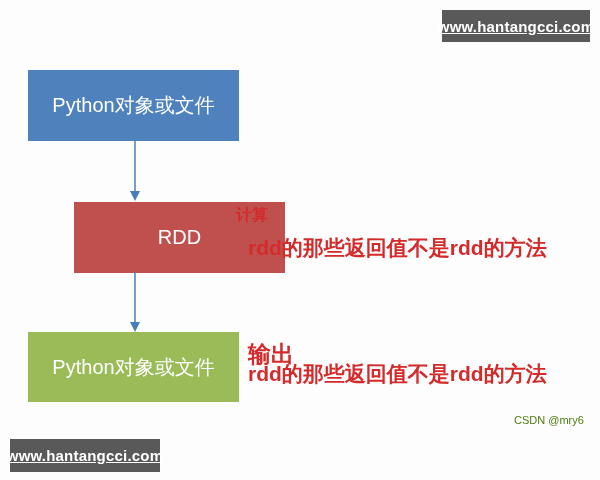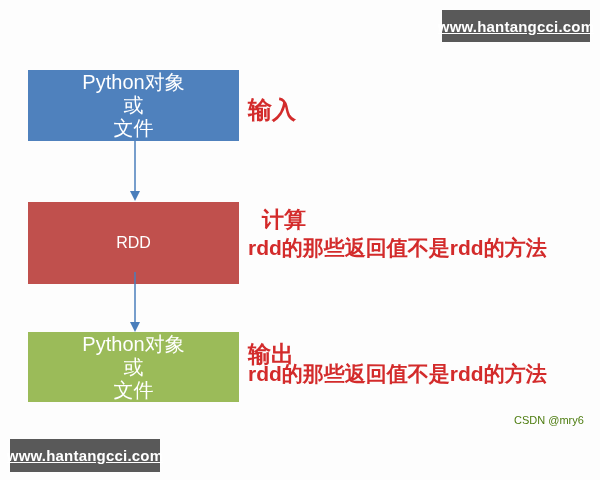--- a/index.html
+++ b/index.html
@@ -25,46 +25,46 @@
   }
   .wm-top { left: 442px; top: 10px; width: 148px; height: 32px; }
   .wm-bottom { left: 10px; top: 439px; width: 150px; height: 33px; }
 
   .box {
     position: absolute;
     left: 28px;
     width: 211px;
     color: #ffffff;
     display: flex;
-    flex-direction: column;
+    flex-direction: row;
     align-items: center;
     justify-content: center;
     text-align: center;
   }
   .box-input  { top: 70px;  height: 71px; background: #4f81bd; font-size: 20px; line-height: 23px; }
-  .box-rdd    { top: 202px; height: 82px; background: #c0504d; font-size: 16px; }
+  .box-rdd    { top: 202px; height: 71px; background: #c0504d; font-size: 20px; margin-left: 46px; }
   .box-output { top: 332px; height: 70px; background: #9bbb59; font-size: 20px; line-height: 23px; }
 
   .arrow {
     position: absolute;
     left: 128px;
     width: 14px;
     height: 60px;
   }
   .arrow1 { top: 141px; }
   .arrow2 { top: 272px; }
 
   .ann {
     position: absolute;
     color: #d32b2b;
     font-weight: bold;
     white-space: nowrap;
   }
   .ann-input    { left: 248px; top: 94px;  font-size: 24px; }
-  .ann-compute  { left: 262px; top: 205px; font-size: 22px; }
+  .ann-compute  { left: 236px; top: 205px; font-size: 16px; }
   .ann-compute-sub { left: 248px; top: 234px; font-size: 21px; }
   .ann-output   { left: 248px; top: 339px; font-size: 23px; text-align: right; }
   .ann-output-sub  { left: 248px; top: 360px; font-size: 21px; }
 
   .csdn-wm {
     position: absolute;
     left: 514px;
     top: 414px;
     font-size: 11px;
     color: #4d7c0f;
@@ -79,21 +79,20 @@
   <div class="wm-bar wm-top">
     <span>www.hantangcci.com</span>
   </div>
 
   <div class="box box-input" style="background: rgb(79, 129, 189);">
     <span>Python对象</span>
     <span>或</span>
     <span>文件</span>
   </div>
 
-  <span class="ann ann-input">输入</span>
 
   <svg class="arrow arrow1" viewBox="0 0 14 60" xmlns="http://www.w3.org/2000/svg">
     <line x1="7" y1="0" x2="7" y2="51" stroke="#4a7ebb" stroke-width="1.5"></line>
     <polygon points="2,50 12,50 7,60" fill="#4a7ebb"></polygon>
   </svg>
 
   <div class="box box-rdd" style="background: rgb(192, 80, 77);">
     <span>RDD</span>
   </div>
 

